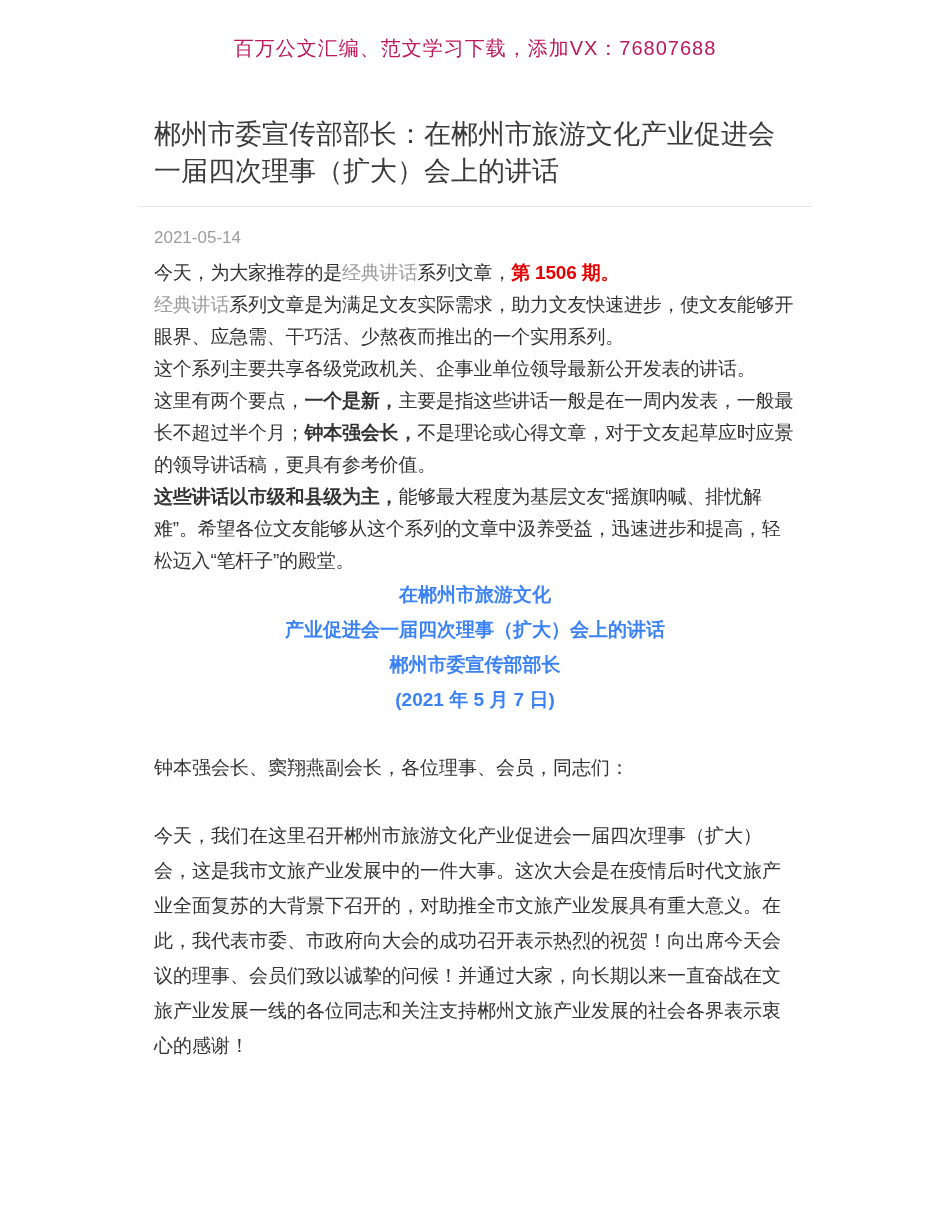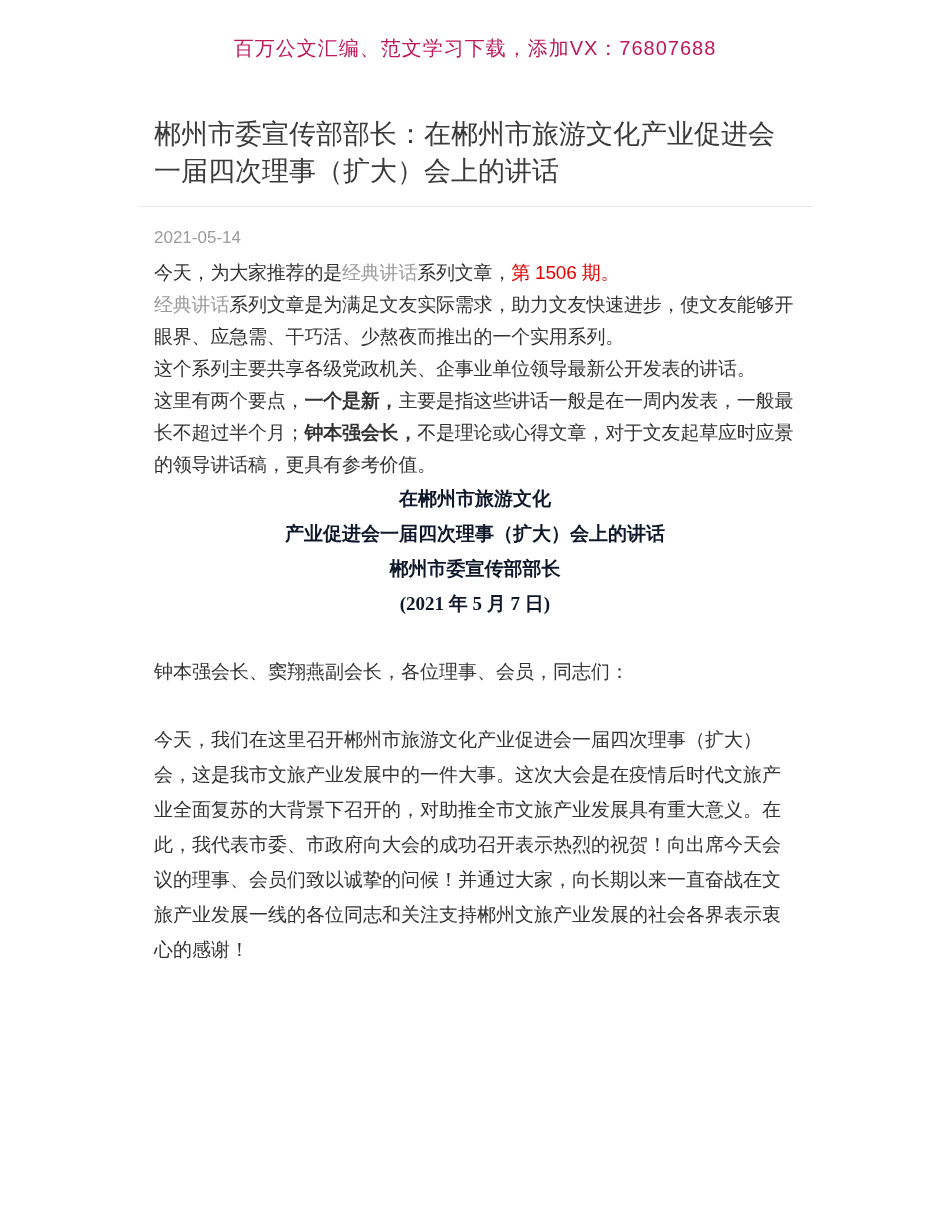--- a/index.html
+++ b/index.html
@@ -58,37 +58,36 @@
   }
   .intro p {
     margin: 0;
   }
   .tag-gray {
     color: #9a9a9a;
     font-family: "Liberation Serif", serif;
   }
   .red-bold {
     color: #e60000;
-    font-weight: 400;
+    font-weight: 700;
   }
   .bold {
     font-weight: 700;
   }
   .speech {
     padding: 0 16px;
     font-size: 19px;
     line-height: 35px;
     color: #333333;
   }
   .speech-heading {
     margin: 0;
     text-align: center;
-    color: #0f172a;
+    color: #3b82f6;
     font-weight: 700;
-    font-family: Liberation Serif, serif;
   }
   .greeting {
     margin: 33px 0 0 0;
   }
   .speech-para {
     margin: 33px 0 0 0;
   }
 </style>
 </head>
 <body>
@@ -101,20 +100,21 @@
 
   <hr class="divider">
 
   <div class="date">2021-05-14</div>
 
   <section class="intro">
     <p><span>今天，为大家推荐的是</span><span class="tag-gray">经典讲话</span><span>系列文章，</span><span class="red-bold">第 1506 期。</span></p>
     <p><span class="tag-gray">经典讲话</span><span>系列文章是为满足文友实际需求，助力文友快速进步，使文友能够开眼界、应急需、干巧活、少熬夜而推出的一个实用系列。</span></p>
     <p><span>这个系列主要共享各级党政机关、企事业单位领导最新公开发表的讲话。</span></p>
     <p><span>这里有两个要点，</span><span class="bold">一个是新，</span><span>主要是指这些讲话一般是在一周内发表，一般最长不超过半个月；</span><span class="bold">钟本强会长，</span><span>不是理论或心得文章，对于文友起草应时应景的领导讲话稿，更具有参考价值。</span></p>
+    <p><span class="bold">这些讲话以市级和县级为主，</span><span>能够最大程度为基层文友“摇旗呐喊、排忧解难”。希望各位文友能够从这个系列的文章中汲养受益，迅速进步和提高，轻松迈入“笔杆子”的殿堂。</span></p>
   </section>
 
   <section class="speech">
     <p class="speech-heading">在郴州市旅游文化</p>
     <p class="speech-heading">产业促进会一届四次理事（扩大）会上的讲话</p>
     <p class="speech-heading">郴州市委宣传部部长</p>
     <p class="speech-heading">(2021 年 5 月 7 日)</p>
     <p class="greeting">钟本强会长、窦翔燕副会长，各位理事、会员，同志们：</p>
     <p class="speech-para">今天，我们在这里召开郴州市旅游文化产业促进会一届四次理事（扩大）会，这是我市文旅产业发展中的一件大事。这次大会是在疫情后时代文旅产业全面复苏的大背景下召开的，对助推全市文旅产业发展具有重大意义。在此，我代表市委、市政府向大会的成功召开表示热烈的祝贺！向出席今天会议的理事、会员们致以诚挚的问候！并通过大家，向长期以来一直奋战在文旅产业发展一线的各位同志和关注支持郴州文旅产业发展的社会各界表示衷心的感谢！</p>
   </section>

